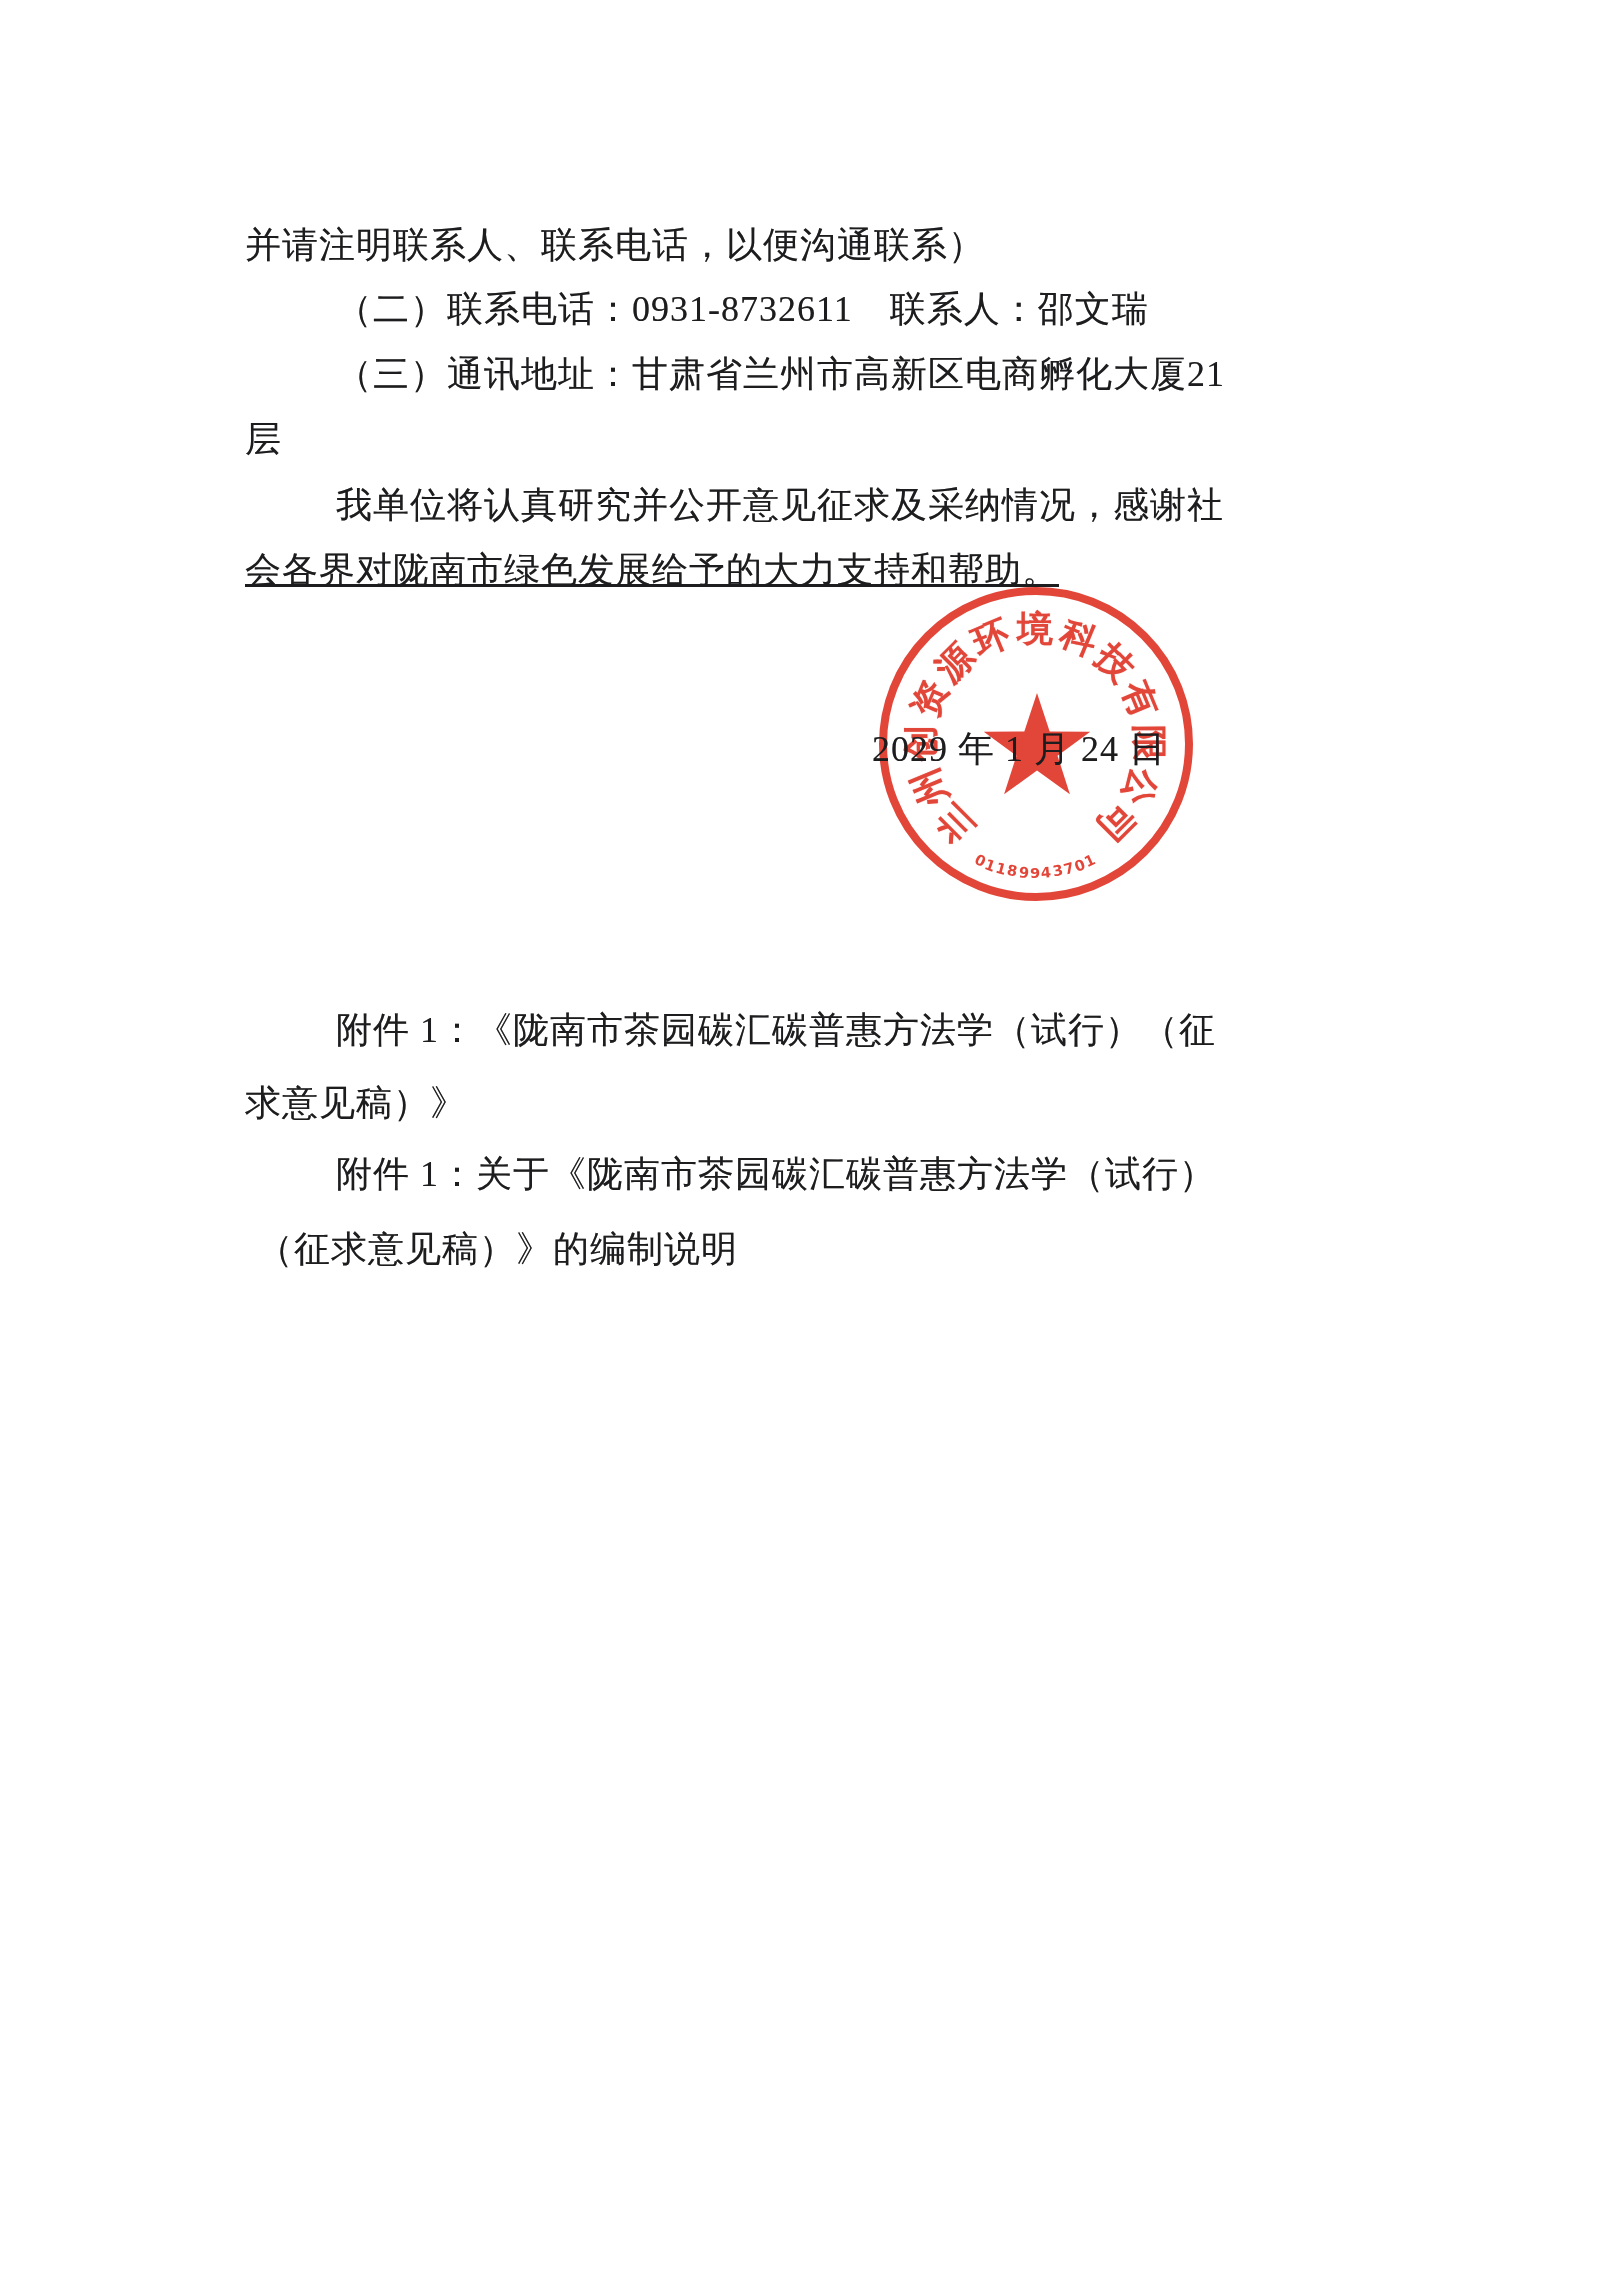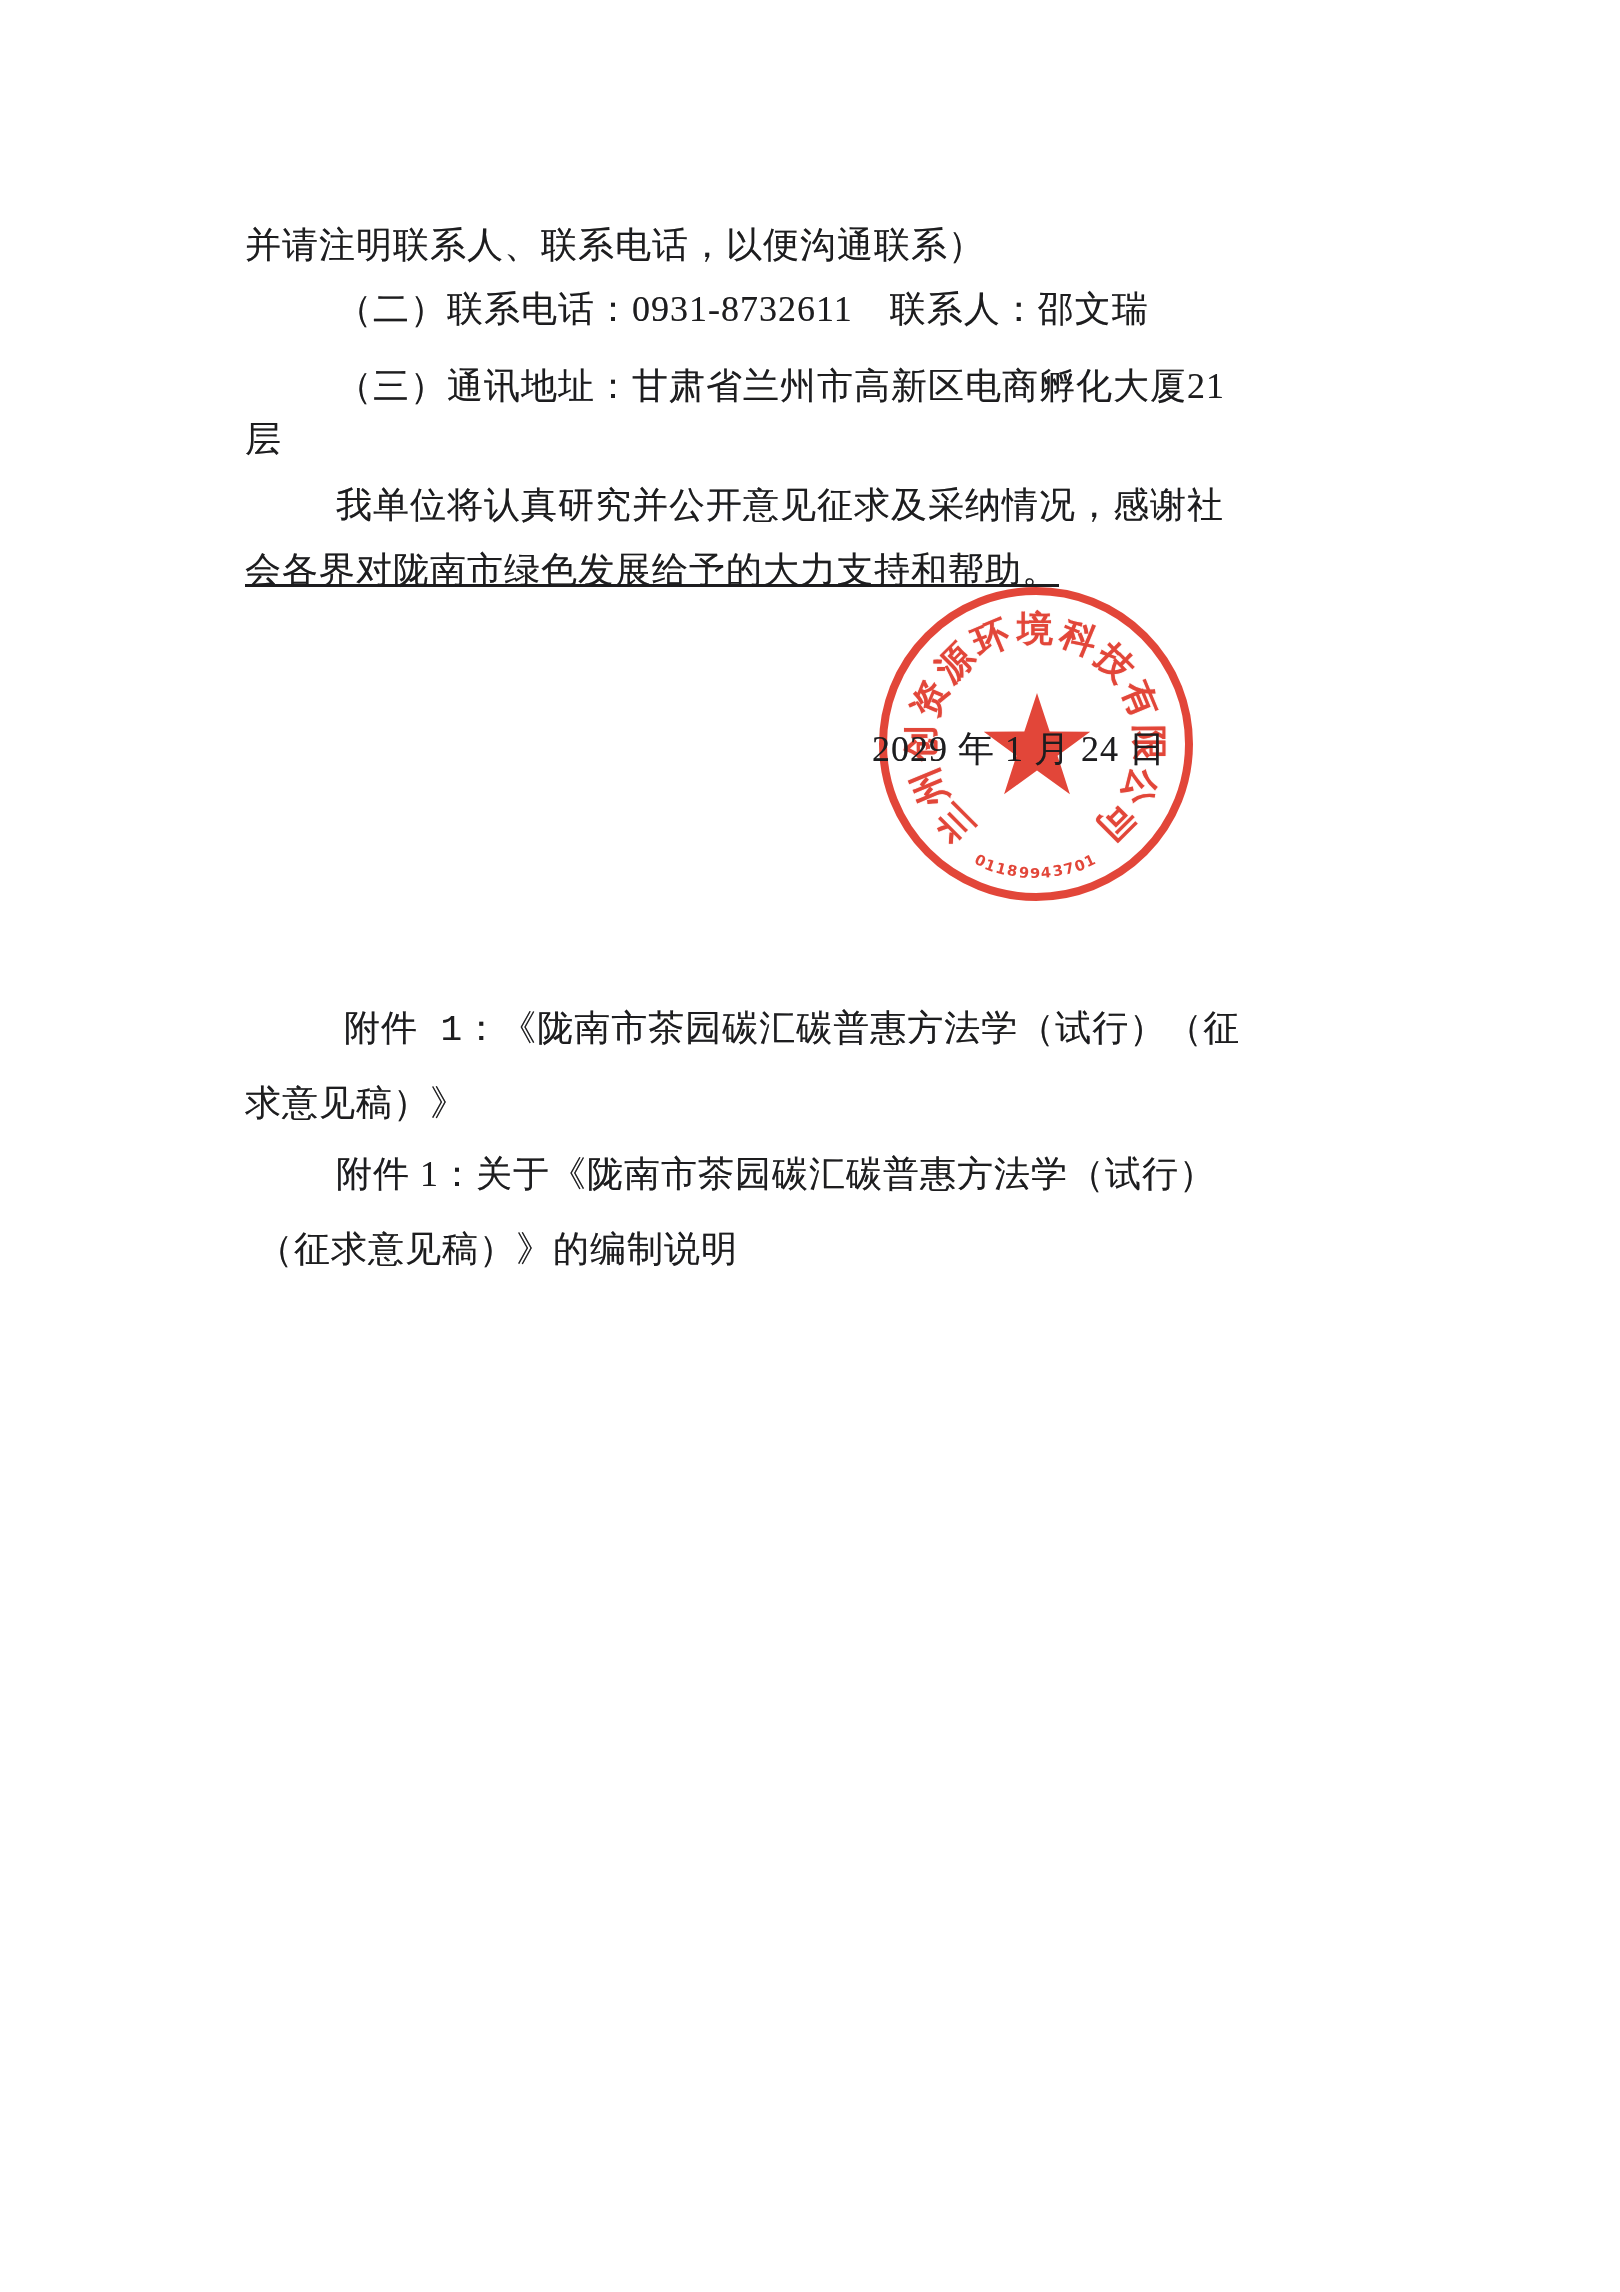--- a/index.html
+++ b/index.html
@@ -90,26 +90,26 @@
       <span class="seal-digit" style="left: 148px; top: 278px; transform: translate(-50%, -50%) rotate(0deg);">9</span>
       <span class="seal-digit" style="left: 159px; top: 278px; transform: translate(-50%, -50%) rotate(-5deg);">4</span>
       <span class="seal-digit" style="left: 171px; top: 276px; transform: translate(-50%, -50%) rotate(-10deg);">3</span>
       <span class="seal-digit" style="left: 182px; top: 274px; transform: translate(-50%, -50%) rotate(-15deg);">7</span>
       <span class="seal-digit" style="left: 193px; top: 271px; transform: translate(-50%, -50%) rotate(-20deg);">0</span>
       <span class="seal-digit" style="left: 203px; top: 266px; transform: translate(-50%, -50%) rotate(-25deg);">1</span>
     </div>
 
   <div class="line" style="left:245px; top:218px;">并请注明联系人、联系电话，以便沟通联系）</div>
   <div class="line" style="left:336px; top:282px;">（二）联系电话：0931-8732611　联系人：邵文瑞</div>
-  <div class="line" style="left:336px; top:347px;margin-top:12px;">（三）通讯地址：甘肃省兰州市高新区电商孵化大厦21</div>
+  <div class="line" style="left:336px; top:347px;">（三）通讯地址：甘肃省兰州市高新区电商孵化大厦21</div>
   <div class="line" style="left:245px; top:412px;">层</div>
   <div class="line" style="left:336px; top:478px;">我单位将认真研究并公开意见征求及采纳情况，感谢社</div>
   <div class="line" style="left:245px; top:543px;text-decoration:underline;">会各界对陇南市绿色发展给予的大力支持和帮助。</div>
 
   <div class="line" style="left:872px; top:722px;">2029 年 1 月 24 日</div>
 
-  <div class="line" style="left:344px; top:1003px;font-family:Liberation Mono, monospace;">附件 1：《陇南市茶园碳汇碳普惠方法学（试行）（征</div>
+  <div class="line" style="left:336px; top:1003px;">附件 1：《陇南市茶园碳汇碳普惠方法学（试行）（征</div>
   <div class="line" style="left:245px; top:1076px;">求意见稿）》</div>
   <div class="line" style="left:336px; top:1147px;">附件 1：关于《陇南市茶园碳汇碳普惠方法学（试行）</div>
   <div class="line" style="left:257px; top:1222px;">（征求意见稿）》的编制说明</div>
 
 </div>
 
 
 </body></html>

